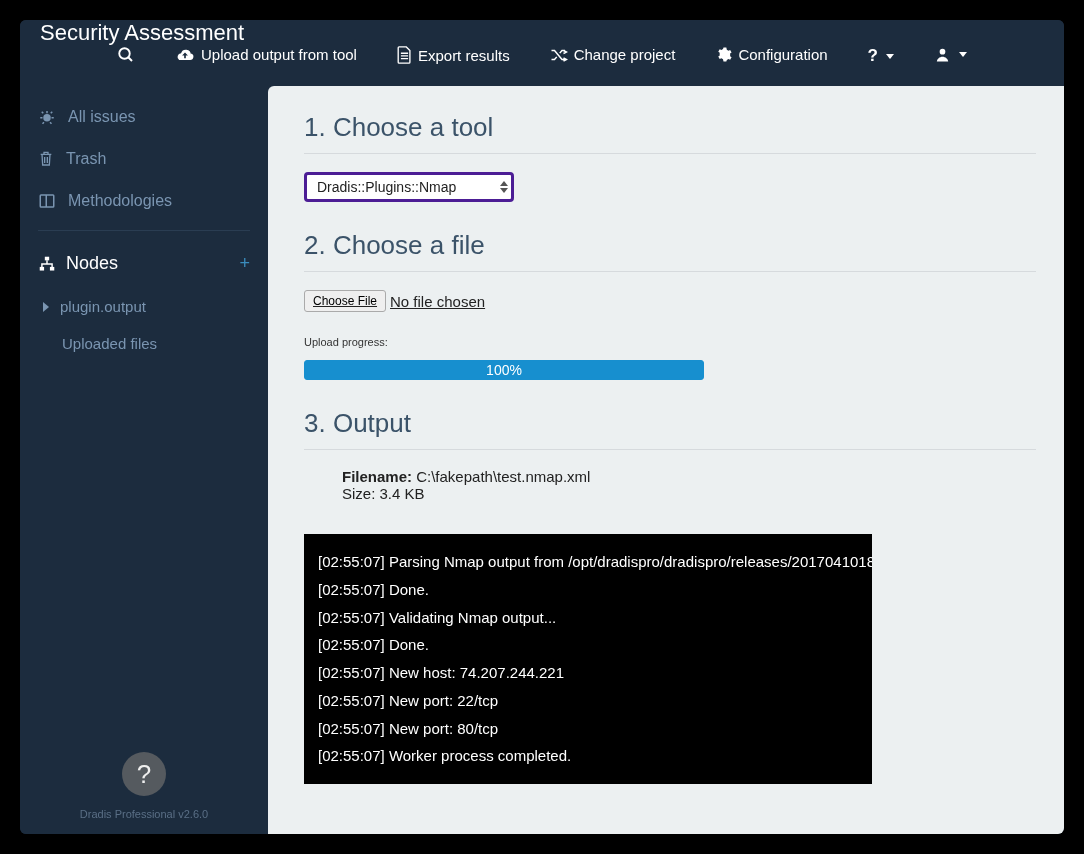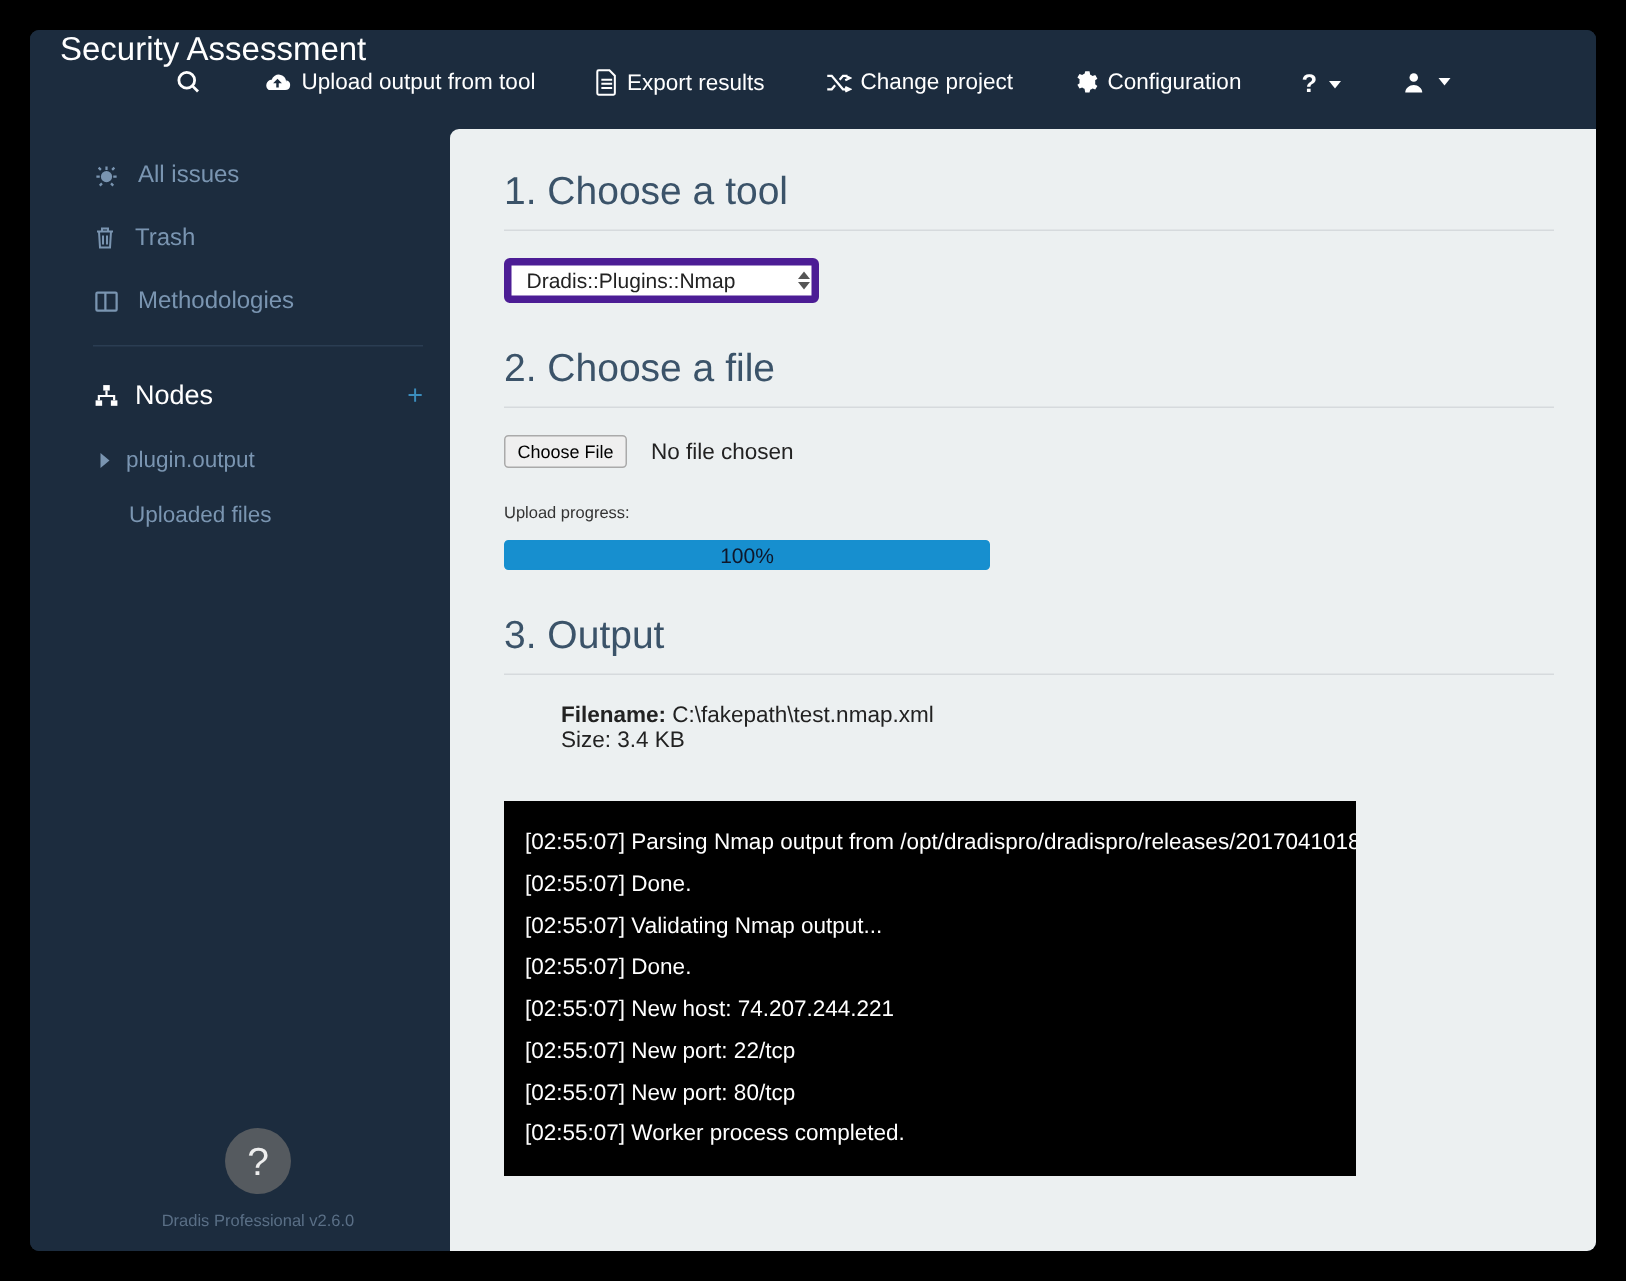--- a/index.html
+++ b/index.html
@@ -5,44 +5,44 @@
 * { box-sizing: border-box; margin: 0; padding: 0; }
 body { background: #000; font-family: "Helvetica Neue", Helvetica, Arial, sans-serif; padding: 20px; }
 .app { width: 1044px; height: 814px; background: #1c2c3e; border-radius: 6px; overflow: hidden; display: flex; flex-direction: column; position: relative; }
 .topbar { background: #1c2c3e; height: 66px; display: flex; align-items: center; padding: 0 20px; color: #fff; flex-direction: column; }
 .brand { font-size: 22px; font-weight: 400; color: #fff; margin-right: auto; }
 .top-actions { display: flex; align-items: flex-start; gap: 40px; }
 .top-action { display: flex; align-items: center; gap: 6px; color: #fff; font-size: 15px; cursor: pointer; }
 .icon { display: inline-flex; align-items: center; justify-content: center; }
 .caret-down { width: 0; height: 0; border-left: 4px solid transparent; border-right: 4px solid transparent; border-top: 5px solid #fff; display: inline-block; margin-left: 2px; }
 .body-row { display: flex; flex: 1; overflow: hidden; }
-.sidebar { width: 280px; background: #1c2c3e; color: #7a95b1; display: flex; flex-direction: column; padding-top: 10px; padding-left: 24px; }
+.sidebar { width: 248px; background: #1c2c3e; color: #7a95b1; display: flex; flex-direction: column; padding-top: 10px; }
 .side-item { display: flex; align-items: center; gap: 12px; padding: 12px 18px; color: #7a95b1; font-size: 16px; cursor: pointer; }
 .side-divider { height: 1px; background: #2a3d52; margin: 8px 18px; }
 .side-section-header { display: flex; align-items: center; justify-content: space-between; padding: 14px 18px; color: #fff; font-size: 18px; }
 .side-section-header .left { display: flex; align-items: center; gap: 10px; }
 .plus { color: #3b8dbd; font-size: 18px; cursor: pointer; }
 .side-sub { display: flex; align-items: center; gap: 10px; padding: 10px 18px 10px 22px; color: #7a95b1; font-size: 15px; cursor: pointer; }
 .side-sub-child { padding-left: 42px; }
 .help-circle { width: 44px; height: 44px; border-radius: 50%; background: #555a5f; color: #eee; display: flex; align-items: center; justify-content: center; font-size: 26px; margin: 0 auto; cursor: pointer; }
 .footer-text { text-align: center; font-size: 11px; color: #5a6f86; padding: 12px 0 14px; }
 .sidebar-footer { margin-top: auto; }
 .content { flex: 1; background: #ecf0f1; padding: 26px 28px 26px 36px; overflow: hidden; color: #222; border-top-left-radius: 6px; }
 .section-title { font-size: 26px; font-weight: 300; color: #3b5369; margin-bottom: 10px; }
 .hr { height: 1px; background: #d6dadd; margin-bottom: 18px; }
 .select-wrap { position: relative; display: inline-block; }
-.select { width: 210px; height: 30px; border: 5px solid #4c1d95; border-radius: 4px; background: #fff; font-size: 14px; padding: 4px 8px 4px 10px; display: flex; align-items: center; cursor: pointer; }
+.select { width: 210px; height: 30px; border: 3px solid #4c1d95; border-radius: 4px; background: #fff; font-size: 14px; padding: 4px 8px 4px 10px; display: flex; align-items: center; cursor: pointer; }
 .select-caret { position: absolute; right: 6px; top: 50%; transform: translateY(-50%); display: flex; flex-direction: column; gap: 2px; }
 .select-caret .up { width: 0; height: 0; border-left: 4px solid transparent; border-right: 4px solid transparent; border-bottom: 5px solid #555; }
 .select-caret .dn { width: 0; height: 0; border-left: 4px solid transparent; border-right: 4px solid transparent; border-top: 5px solid #555; }
-.file-row { display: flex; align-items: center; gap: 16px; margin-bottom: 24px; }
+.file-row { display: flex; align-items: center; gap: 4px; margin-bottom: 24px; text-decoration: underline; }
 .choose-file-btn { background: #efefef; border: 1px solid #aaa; border-radius: 3px; font-size: 12px; padding: 3px 8px; cursor: pointer; }
 .no-file { font-size: 15px; color: #222; }
 .upload-label { font-size: 11px; margin-bottom: 12px; color: #333; }
-.progress { width: 324px; height: 20px; background: #178fcf; border-radius: 3px; display: flex; align-items: center; justify-content: center; color: #0f172a; font-size: 14px; margin-bottom: 28px; border: 1px solid #178fcf; }
+.progress { width: 400px; height: 20px; background: #178fcf; border-radius: 3px; display: flex; align-items: center; justify-content: center; color: #ffffff; font-size: 14px; margin-bottom: 28px; border: 1px solid #178fcf; }
 .file-info { padding-left: 38px; font-size: 15px; margin-bottom: 32px; }
 .file-info b { font-weight: 600; }
 .console { background: #000; color: #fff; font-size: 15px; padding: 14px 14px; line-height: 1.85; width: 568px; overflow: hidden; }
 .console div { white-space: nowrap; }
 svg { display: block; }
 </style>
 </head>
 <body>
 
 <div class="app">

